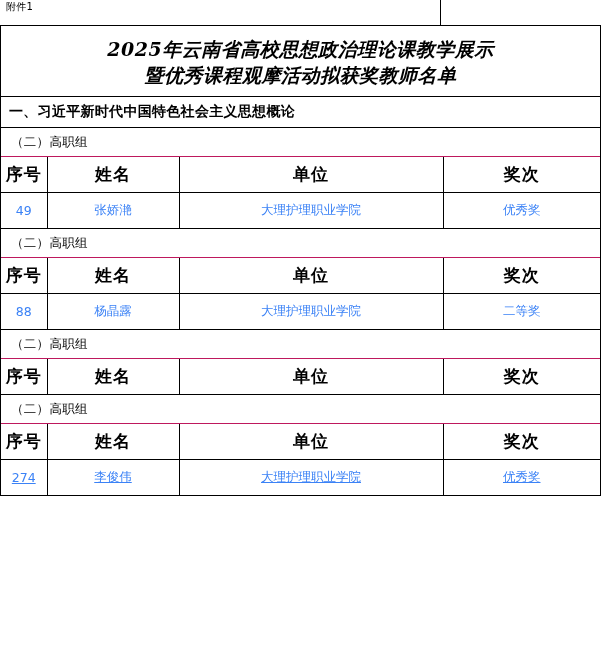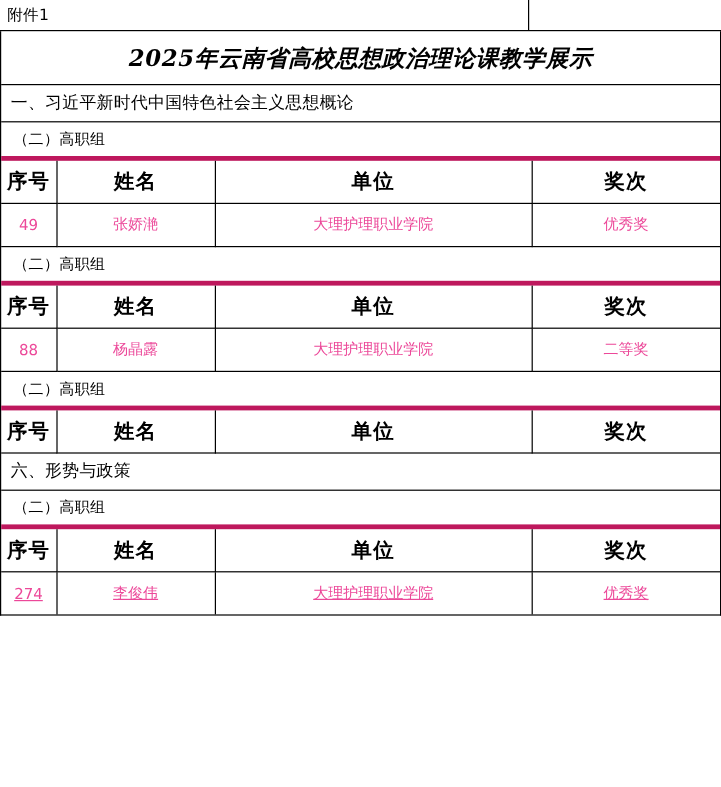--- a/index.html
+++ b/index.html
@@ -25,23 +25,23 @@
     display: flex;
     border-bottom: 1px solid #000;
     height: 26px;
     box-sizing: border-box;
   }
   .attach-cell {
     flex: 0 0 441px;
     border-right: 1px solid #000;
     box-sizing: border-box;
     display: flex;
-    align-items: center;
+    align-items: flex-start;
     padding-left: 6px;
-    font-size: 13px;
+    font-size: 10px;
     letter-spacing: 0.2px;
   }
   .attach-blank {
     flex: 1 1 auto;
     box-sizing: border-box;
   }
   .doc-frame {
     border-left: 1px solid #000;
     border-right: 1px solid #000;
     border-bottom: 1px solid #000;
@@ -60,26 +60,26 @@
     letter-spacing: 0.5px;
     font-style: italic;
   }
   .section-row {
     border-bottom: 1px solid #000;
     height: 30px;
     display: flex;
     align-items: center;
     padding-left: 8px;
     font-family: "DejaVu Serif", "Liberation Serif", serif;
-    font-weight: normal;
+    font-weight: bold;
     font-size: 14px;
     letter-spacing: 0.3px;
   }
   .group-row {
-    border-bottom: 4px solid #be185d;
+    border-bottom: 1px solid #be185d;
     height: 28px;
     display: flex;
     align-items: center;
     padding-left: 10px;
     font-size: 12.5px;
     letter-spacing: 0.3px;
   }
   table.awards {
     width: 100%;
     border-collapse: collapse;
@@ -97,21 +97,21 @@
     border-right: none;
   }
   table.awards tr.head td {
     font-weight: bold;
     font-family: "DejaVu Serif", "Liberation Serif", serif;
     font-size: 17px;
     letter-spacing: 1px;
   }
   table.awards tr.body td {
     font-size: 12.5px;
-    color: #ec4899;
+    color: #3b82f6;
   }
   .col-no { width: 46px; }
   .col-name { width: 132px; }
   .col-unit { width: 264px; }
   .col-prize { width: auto; }
   .block:last-child table.awards tr:last-child td {
     border-bottom: none;
     text-decoration: underline;
   }
 </style>
@@ -124,20 +124,21 @@
     <div class="attach-cell">
       <span>附件1</span>
     </div>
     <div class="attach-blank"></div>
   </div>
 
   <div class="doc-frame">
 
     <div class="title-block">
       <div class="title-line">2025年云南省高校思想政治理论课教学展示</div>
+      <div class="title-line">暨优秀课程观摩活动拟获奖教师名单</div>
     </div>
 
     <div class="block">
       <div class="section-row">一、习近平新时代中国特色社会主义思想概论</div>
       <div class="group-row">（二）高职组</div>
       <table class="awards">
         <colgroup>
           <col class="col-no">
             <col class="col-name">
             <col class="col-unit">
@@ -200,21 +201,20 @@
           <td>序号</td>
           <td>姓名</td>
           <td>单位</td>
           <td>奖次</td>
         </tr>
       </tbody>
         </table>
     </div>
 
     <div class="block">
-      <div class="section-row">六、形势与政策</div>
       <div class="group-row">（二）高职组</div>
       <table class="awards">
         <colgroup>
           <col class="col-no">
             <col class="col-name">
             <col class="col-unit">
             <col class="col-prize">
         </colgroup>
         <tbody>
             <tr class="head">

